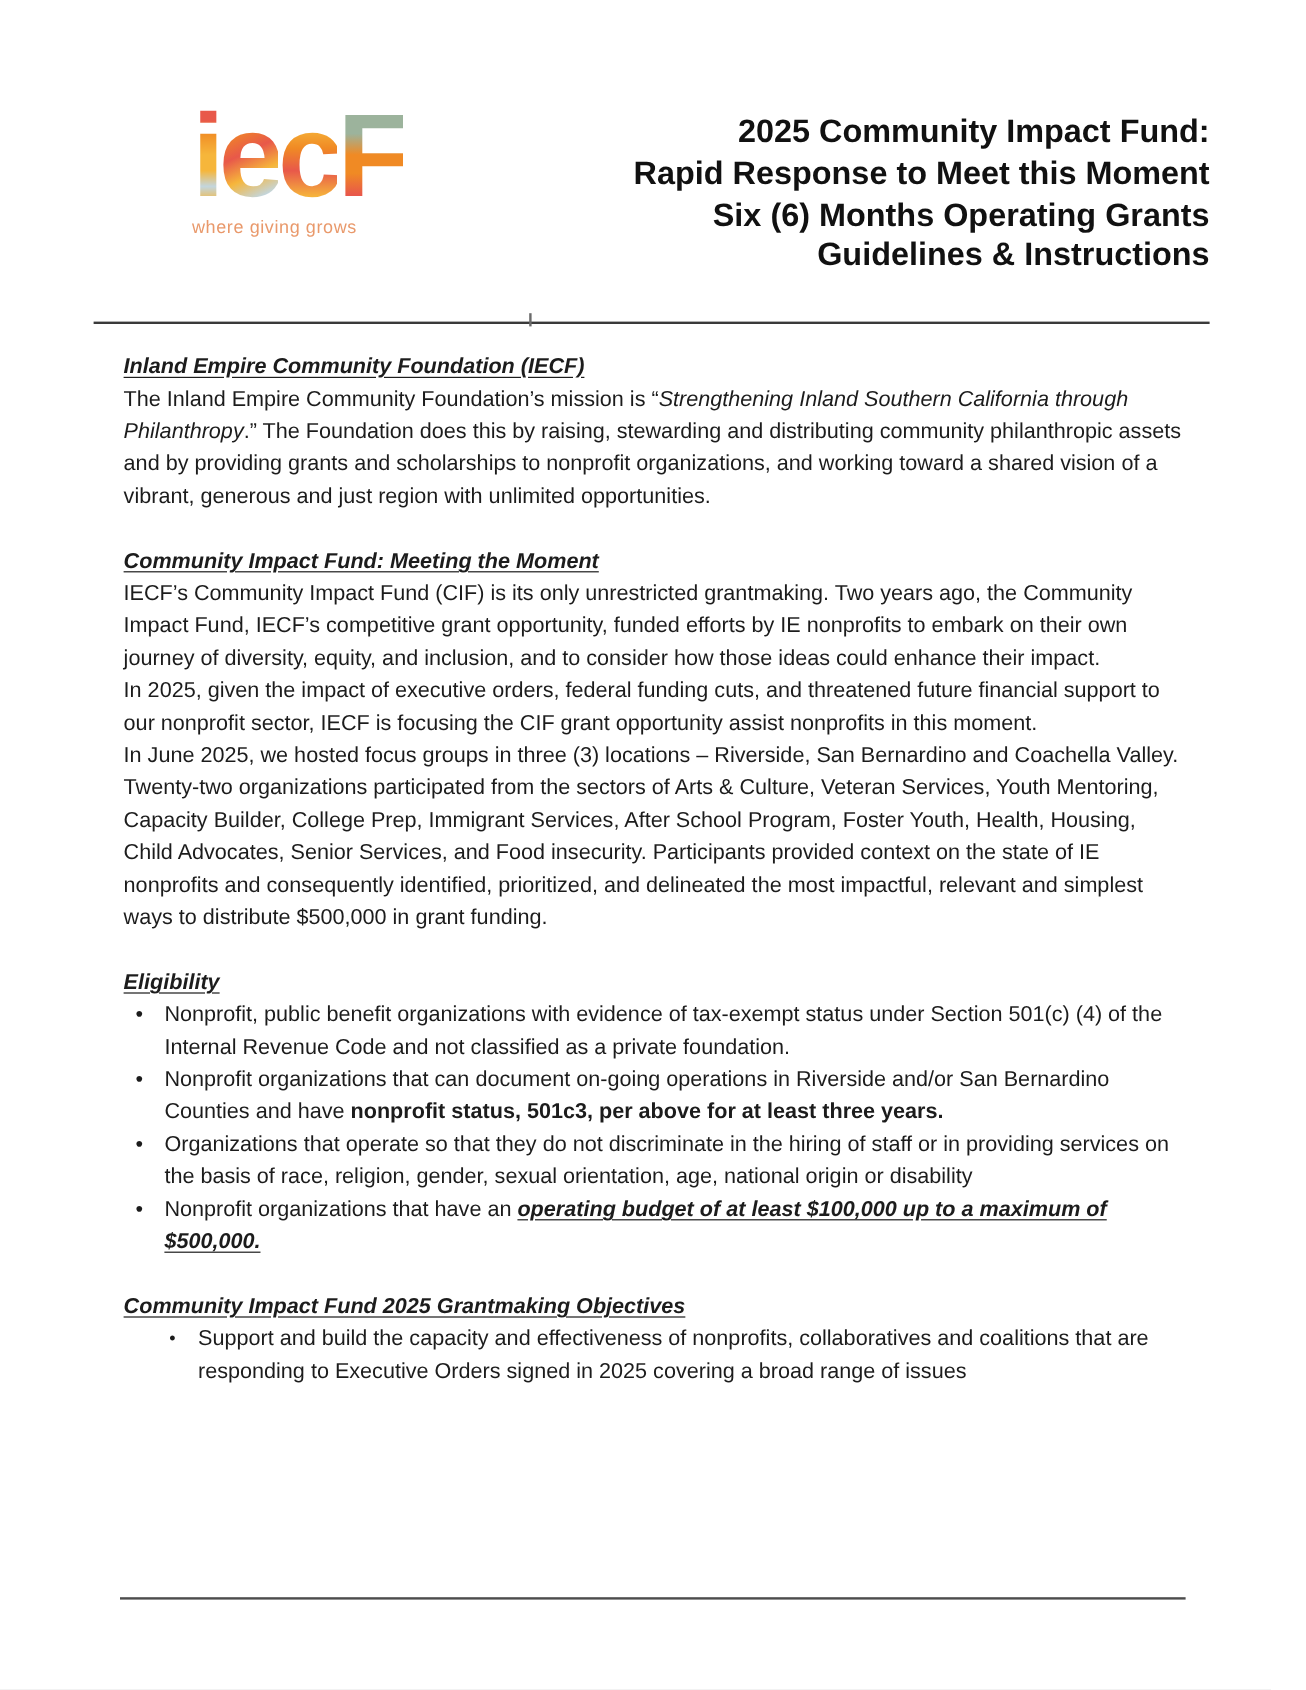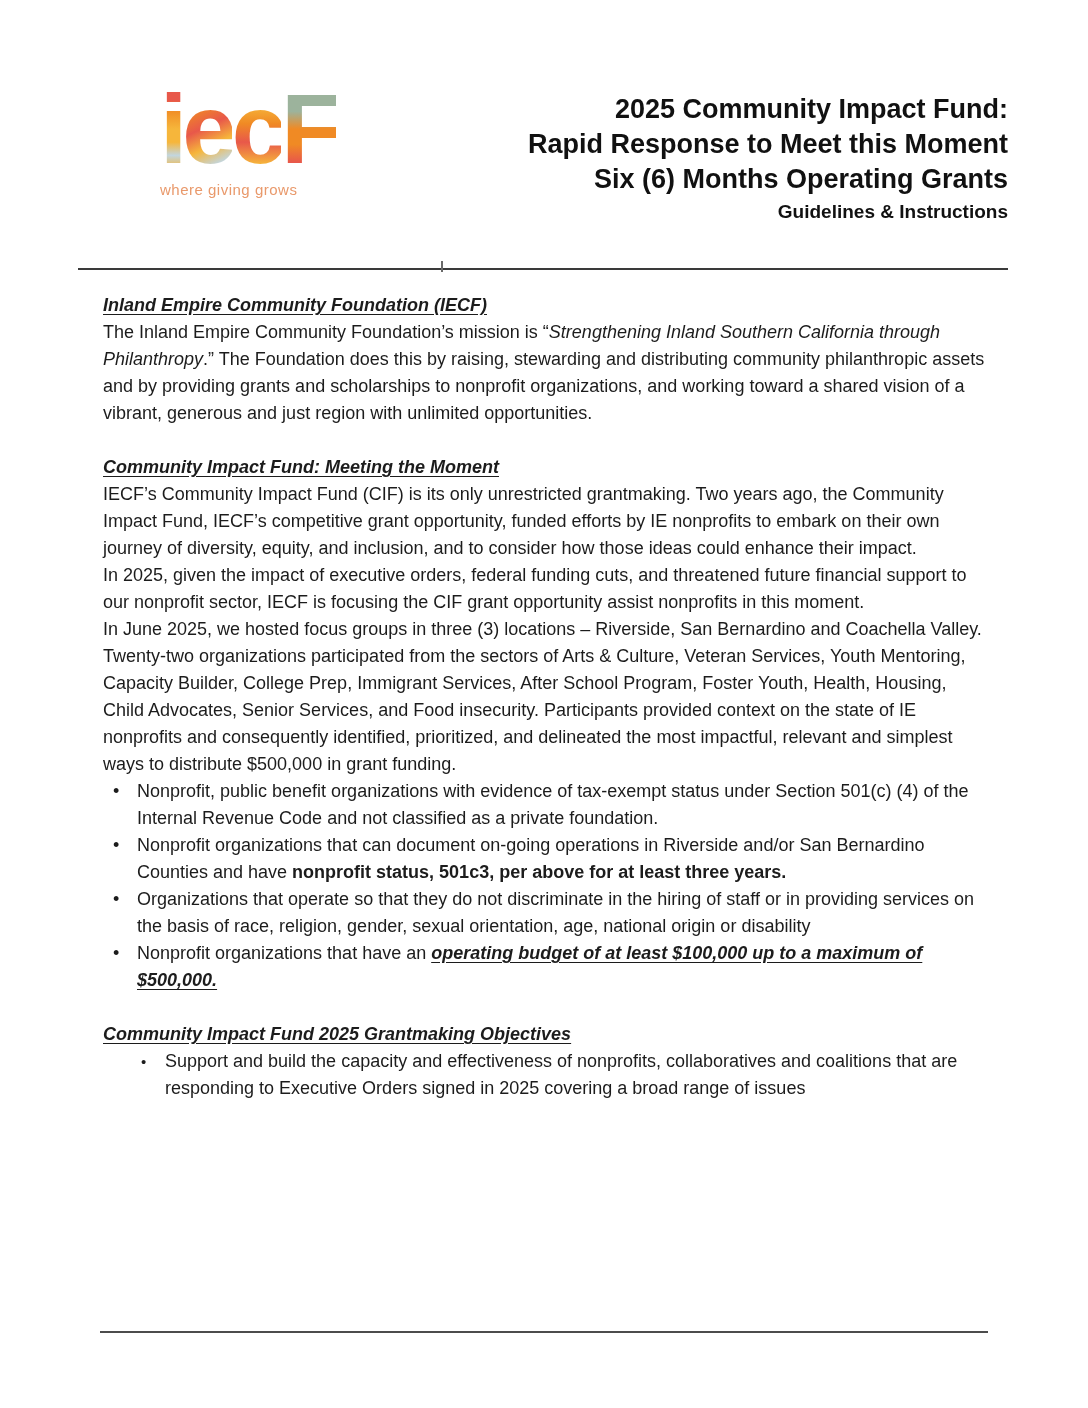--- a/index.html
+++ b/index.html
@@ -26,21 +26,21 @@
     .letter-e { background-image:linear-gradient(155deg,#f6b63b 0%,#f08a24 30%,#e8584a 48%,#f6b63b 64%,#c3d6de 80%,#f6b63b 100%); }
     .letter-c { background-image:linear-gradient(180deg,#f6b63b 0%,#f6b63b 28%,#f08a24 45%,#e8584a 62%,#f6b63b 82%,#f6b63b 100%); }
     .letter-f { background-image:linear-gradient(180deg,#9cb39c 0%,#9cb39c 34%,#f08a24 50%,#f08a24 64%,#e8584a 80%,#e8584a 100%); }
   }
   .logo-name { margin-top:10px; font-size:30px; line-height:33px; letter-spacing:0.5px; color:#77787b; }
   .logo-name .nm-community { color:#c6c7c9; }
   .logo-tagline { margin-top:7px; font-size:15px; letter-spacing:0.5px; color:#e9996b; }
 
   .title-col { flex:1 1 auto; text-align:right; padding-top:8px; }
   .title-line { font-weight:bold; font-size:27px; line-height:35px; color:#111; }
-  .title-sub { font-weight:bold; font-size:19px; line-height:30px; color:#111; }
+  .title-sub { font-weight:bold; font-size:27px; line-height:30px; color:#111; }
 
   
   .rule { margin:0 80px 0 78px; border-top:2px solid #3a3a3a; position:relative; }
   .rule-tick { position:absolute; left:363px; top:-9px; width:2px; height:11px; background:#6a6a6a; }
   .footer-rule { position:absolute; left:100px; right:100px; top:1331px; border-top:2px solid #4c4c4c; }
 
   
   .content { padding:22px 103px 0 103px; font-size:18px; line-height:27px; }
   .sec-h { margin:0; }
   .sec-h span { font-weight:bold; font-style:italic; text-decoration:underline; text-underline-offset:3px;margin-top:33px; }
@@ -84,20 +84,21 @@
   <main class="content">
 
     <p class="sec-h"><span>Inland Empire Community Foundation (IECF)</span></p>
     <p class="para"><span>The Inland Empire Community Foundation’s mission is “</span><span class="it">Strengthening Inland Southern California through Philanthropy</span><span>.” The Foundation does this by raising, stewarding and distributing community philanthropic assets and by providing grants and scholarships to nonprofit organizations, and working toward a shared vision of a vibrant, generous and just region with unlimited opportunities.</span></p>
 
     <p class="sec-h gap1"><span>Community Impact Fund: Meeting the Moment</span></p>
     <p class="para cif-p1">IECF’s Community Impact Fund (CIF) is its only unrestricted grantmaking. Two years ago, the Community Impact Fund, IECF’s competitive grant opportunity, funded efforts by IE nonprofits to embark on their own journey of diversity, equity, and inclusion, and to consider how those ideas could enhance their impact.</p>
     <p class="para gap1">In 2025, given the impact of executive orders, federal funding cuts, and threatened future financial support to our nonprofit sector, IECF is focusing the CIF grant opportunity assist nonprofits in this moment.</p>
     <p class="para gap1">In June 2025, we hosted focus groups in three (3) locations – Riverside, San Bernardino and Coachella Valley.  Twenty-two organizations participated from the sectors of Arts &amp; Culture, Veteran Services, Youth Mentoring, Capacity Builder, College Prep, Immigrant Services, After School Program, Foster Youth, Health, Housing, Child Advocates, Senior Services, and Food insecurity.  Participants provided context on the state of IE nonprofits and consequently identified, prioritized, and delineated the most impactful, relevant and simplest ways to distribute $500,000 in grant funding.</p>
 
+    <p class="sec-h gap1"><span>Eligibility</span></p>
     <ul class="blist">
       <li>Nonprofit, public benefit organizations with evidence of tax-exempt status under Section 501(c) (4) of the Internal Revenue Code and not classified as a private foundation.</li>
       <li><span>Nonprofit organizations that can document on-going operations in Riverside and/or San Bernardino Counties and have </span><span class="bd">nonprofit status, 501c3, per above for at least three years.</span></li>
       <li>Organizations that operate so that they do not discriminate in the hiring of staff or in providing services on the basis of race, religion, gender, sexual orientation, age, national origin or disability</li>
       <li><span>Nonprofit organizations that have an </span><span class="bdituln">operating budget of at least $100,000 up to a maximum of $500,000.</span></li>
     </ul>
 
     <p class="sec-h gap1"><span>Community Impact Fund 2025 Grantmaking Objectives</span></p>
     <ul class="blist blist2">
       <li>Support and build the capacity and effectiveness of nonprofits, collaboratives and coalitions that are responding to Executive Orders signed in 2025 covering a broad range of issues</li>

